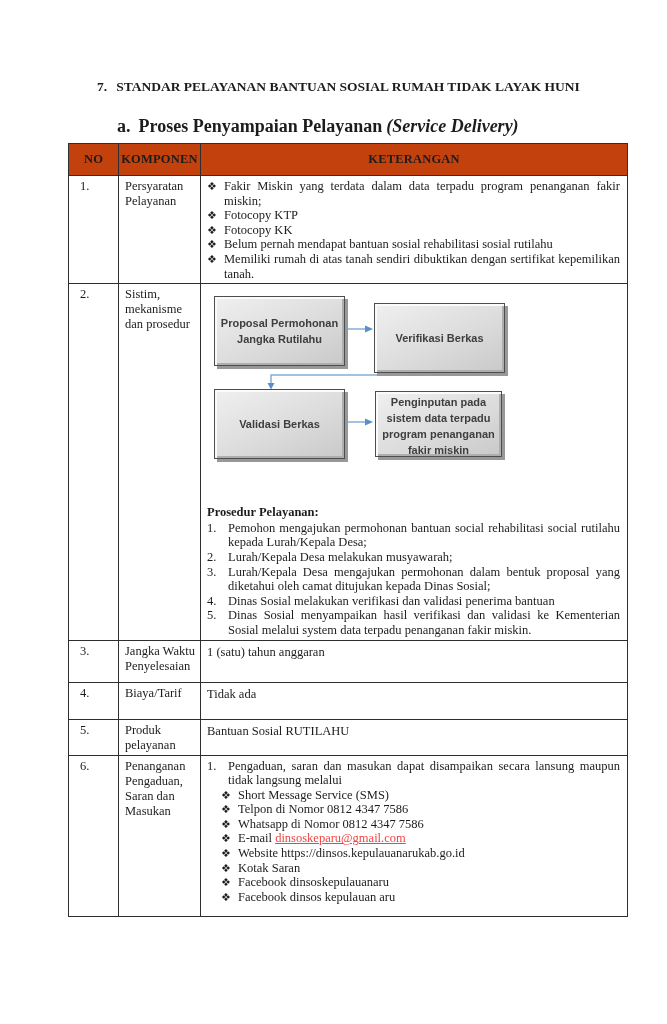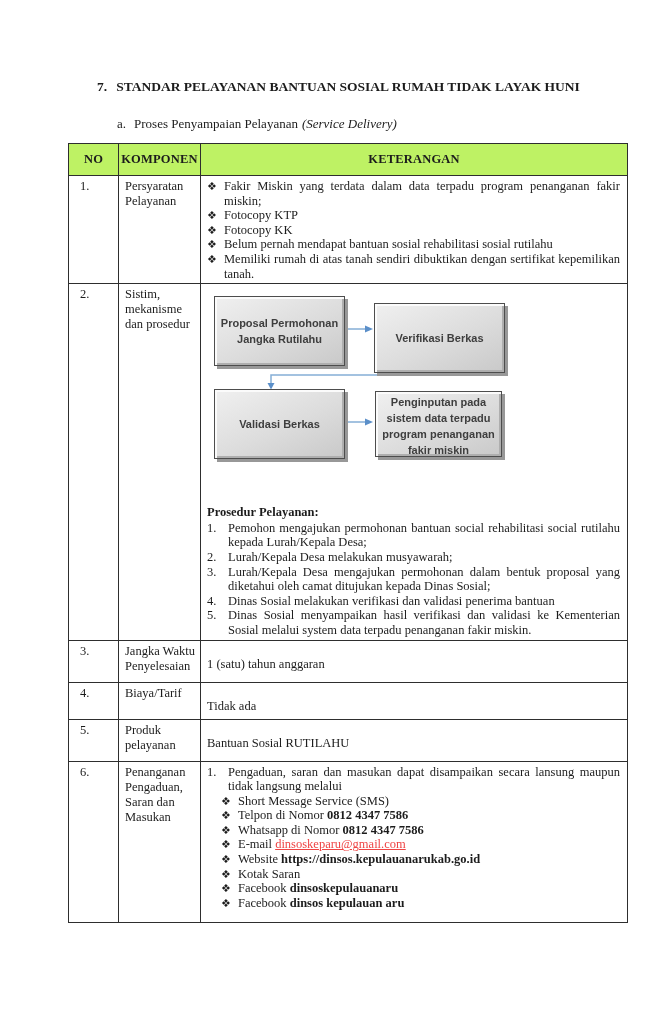--- a/index.html
+++ b/index.html
@@ -3,42 +3,42 @@
 <meta charset="utf-8">
 <style>
   html,body { margin:0; padding:0; background:#ffffff; }
   .page {
     position:relative; width:667px; height:1024px; background:#ffffff;
     font-family:"Liberation Serif","DejaVu Serif",serif; color:#1c1c1c;
     overflow:hidden;
   }
   .doc-title { position:absolute; left:97px; top:79px; font-weight:bold; font-size:13.5px; white-space:nowrap; }
   .doc-title .tno { margin-right:9px; }
-  .doc-subtitle { position:absolute; left:117px; top:116px; font-weight:normal; font-size:13px; white-space:nowrap; }
+  .doc-subtitle { position:absolute; left:117px; top:116px; font-weight:bold; font-size:18px; white-space:nowrap; }
   .doc-subtitle .sno { margin-right:8px; }
   .doc-subtitle .italic { font-style:italic; margin-left:4px; }
 
   table.std { position:absolute; left:68px; top:143px; width:559px; border-collapse:collapse; table-layout:fixed; }
   col.c1 { width:50px; } col.c2 { width:82px; } col.c3 { width:427px; }
   .std th, .std td { border:1px solid #2e2e2e; vertical-align:top; }
-  .std th { background:#bef264; height:27px; font-size:12.5px; font-weight:bold; text-align:center; vertical-align:middle; padding:2px; letter-spacing:.2px; }
+  .std th { background:#c2410c; height:27px; font-size:12.5px; font-weight:bold; text-align:center; vertical-align:middle; padding:2px; letter-spacing:.2px; }
   tr.r1 { height:105px; } tr.r2 { height:336px; } tr.r3 { height:42px; }
   tr.r4 { height:37px; } tr.r5 { height:35px; } tr.r6 { height:161px; }
   td.no  { padding:3px 2px 2px 11px; font-size:12.5px; }
-  td.komp{ padding:3px 5px 8px 6px;  font-size:12.5px; line-height:15px; }
+  td.komp{ padding:3px 5px 2px 6px;  font-size:12.5px; line-height:15px; }
   td.ket { padding:3px 7px 2px 6px;  font-size:12.5px; line-height:14.6px; }
 
   .b-item { display:flex; }
   .b-item .bullet { width:17px; flex:none; font-size:11px; line-height:14.6px; }
   .b-item .btext { flex:1; text-align:justify; }
   .num-item { display:flex; }
   .num-item .num { width:21px; flex:none; }
   .num-item .ntext { flex:1; text-align:justify; }
 
-  .simple-val { padding-top:1px;margin-top:12px; }
+  .simple-val { padding-top:1px; }
 
   
   .flow { position:relative; height:191px; margin-top:3px; }
   .fbox {
     position:absolute; width:125px; height:64px;
     background:linear-gradient(155deg,#f0f0f0 0%,#dcdcdc 55%,#c9c9c9 100%);
     border:1px solid #4d4d4d;
     box-shadow:3px 3px 0 #989898, inset 2px 2px 0 #fbfbfb, inset -2px -2px 0 #aeaeae;
     display:flex; align-items:center; justify-content:center; text-align:center;
     font-family:"Liberation Sans","DejaVu Sans",sans-serif; font-weight:bold;
@@ -46,21 +46,21 @@
   }
   .fbox.pos1 { left:7px;   top:6px; }
   .fbox.pos2 { left:167px; top:13px; }
   .fbox.pos3 { left:7px;   top:99px; }
   .fbox.pos4 { left:168px; top:101px; width:121px; height:60px; align-items:flex-start; overflow:hidden; }
   .arrows { position:absolute; left:0; top:0; pointer-events:none; }
 
   .proc-heading { font-weight:bold; margin-top:24px; margin-bottom:1px; }
 
   .sub-bullets { margin-left:14px; }
-  .bold { font-weight:bold;margin-top:10px; }
+  .bold { font-weight:normal;margin-top:10px; }
   .link { color:#ef4444; text-decoration:underline; cursor:pointer; }
 </style>
 </head>
 <body>
 
 <div class="page">
 
   <div class="doc-title">
     <span class="tno">7.</span><span>STANDAR PELAYANAN BANTUAN SOSIAL RUMAH TIDAK LAYAK HUNI</span>
   </div>

